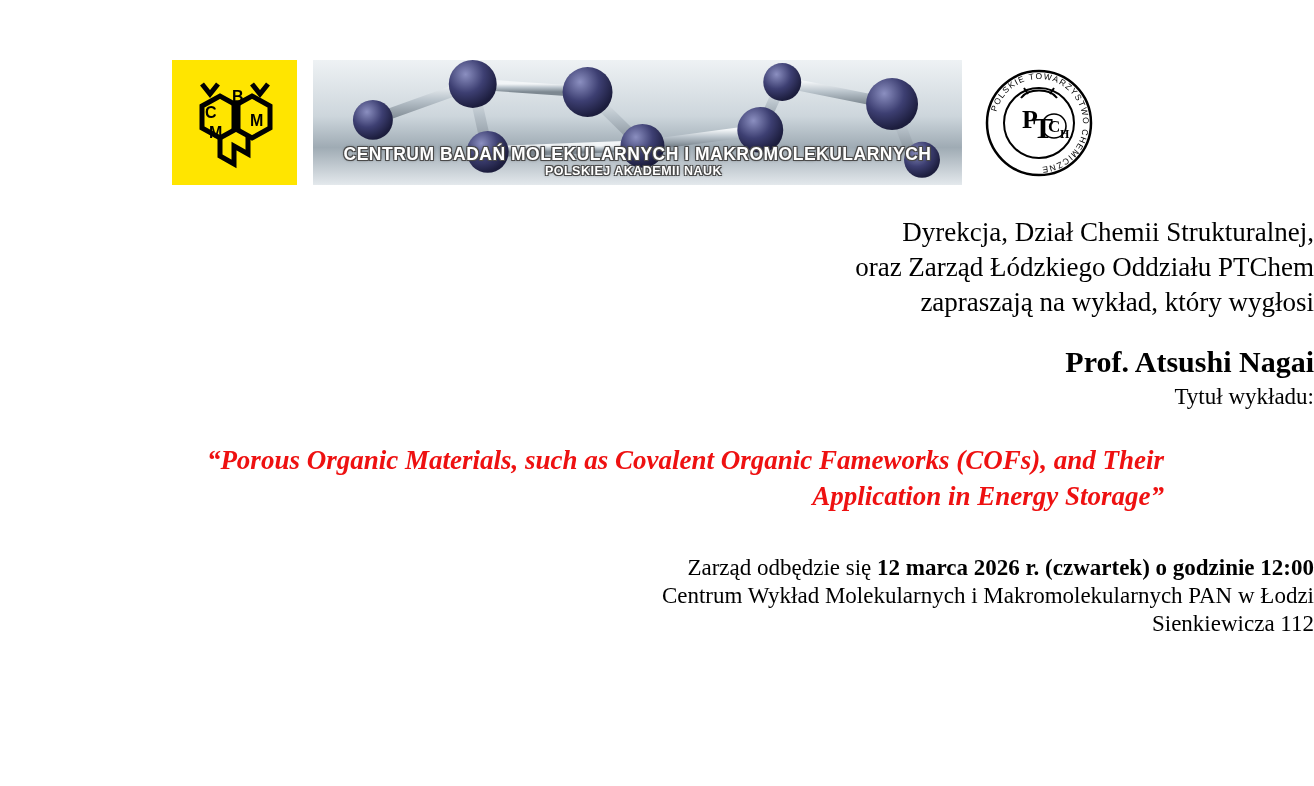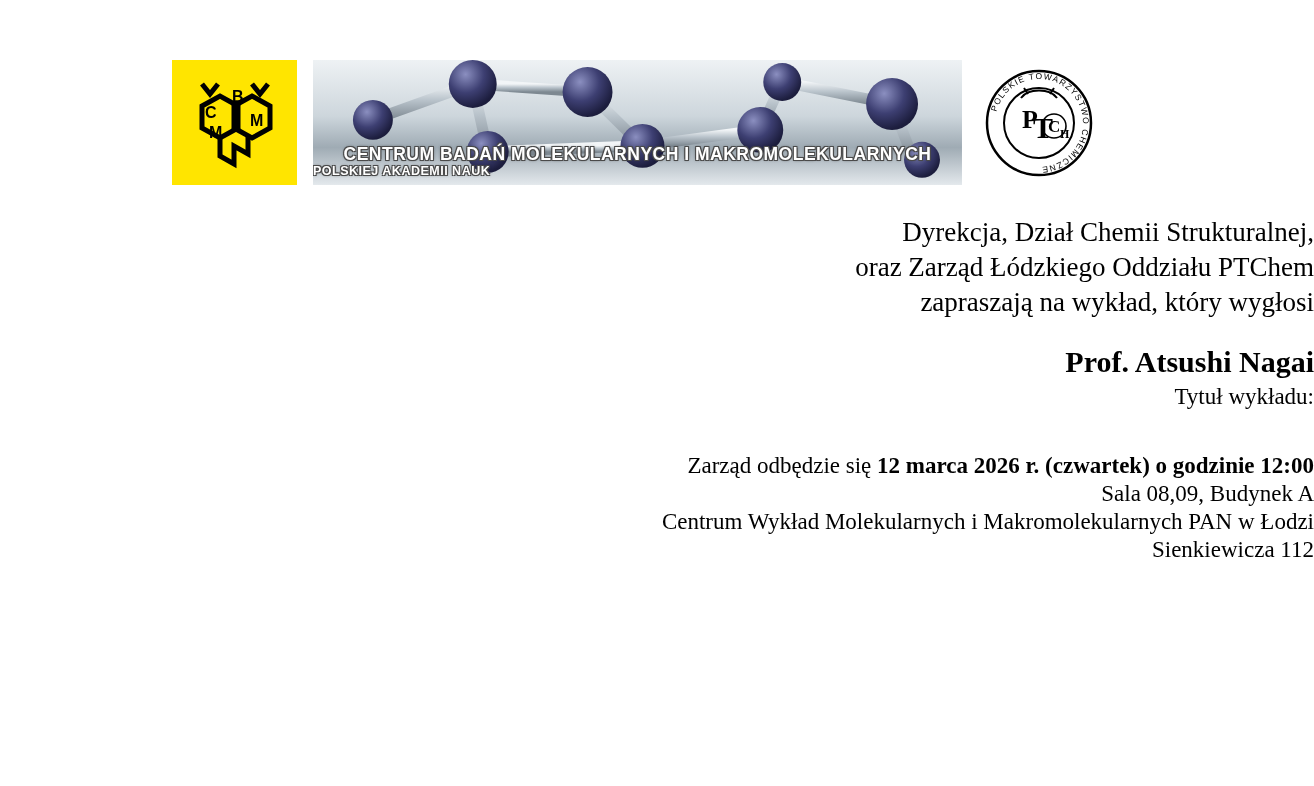--- a/index.html
+++ b/index.html
@@ -68,21 +68,21 @@
        1px  1px 0 #4a4a4a,
        0 0 3px #333;
   }
   .banner-line1 {
     font-size: 17.5px;
     line-height: 20px;
   }
   .banner-line2 {
     font-size: 12.5px;
     line-height: 15px;
-    text-align: left;
+    text-align: center;
     padding-right: 8px;
   }
 
   .logo-ptchem {
     width: 126px;
     height: 125px;
     flex: 0 0 auto;
     position: relative;
     background: #ffffff;
   }
@@ -241,22 +241,22 @@
       <div>Dyrekcja, Dział Chemii Strukturalnej,</div>
       <div>oraz Zarząd Łódzkiego Oddziału PTChem</div>
       <div>zapraszają na wykład, który wygłosi</div>
     </div>
 
     <div class="speaker">Prof. Atsushi Nagai</div>
 
 
     <div class="title-label">Tytuł wykładu:</div>
 
+    <div class="lecture-title">“Porous Organic Materials, such as Covalent Organic Fameworks (COFs), and Their Application in Energy Storage”</div>
 
     <div class="details">
       <span class="line"><span>Zarząd odbędzie się </span><b>12 marca 2026 r. (czwartek) o godzinie 12:00</b></span>
-      <span class="line">Sala 08,09, Budynek A</span>
       <span class="line">Centrum Wykład Molekularnych i Makromolekularnych PAN w Łodzi</span>
       <span class="line">Sienkiewicza 112</span>
     </div>
 
   </div>
 </div>
 
 </body></html>

